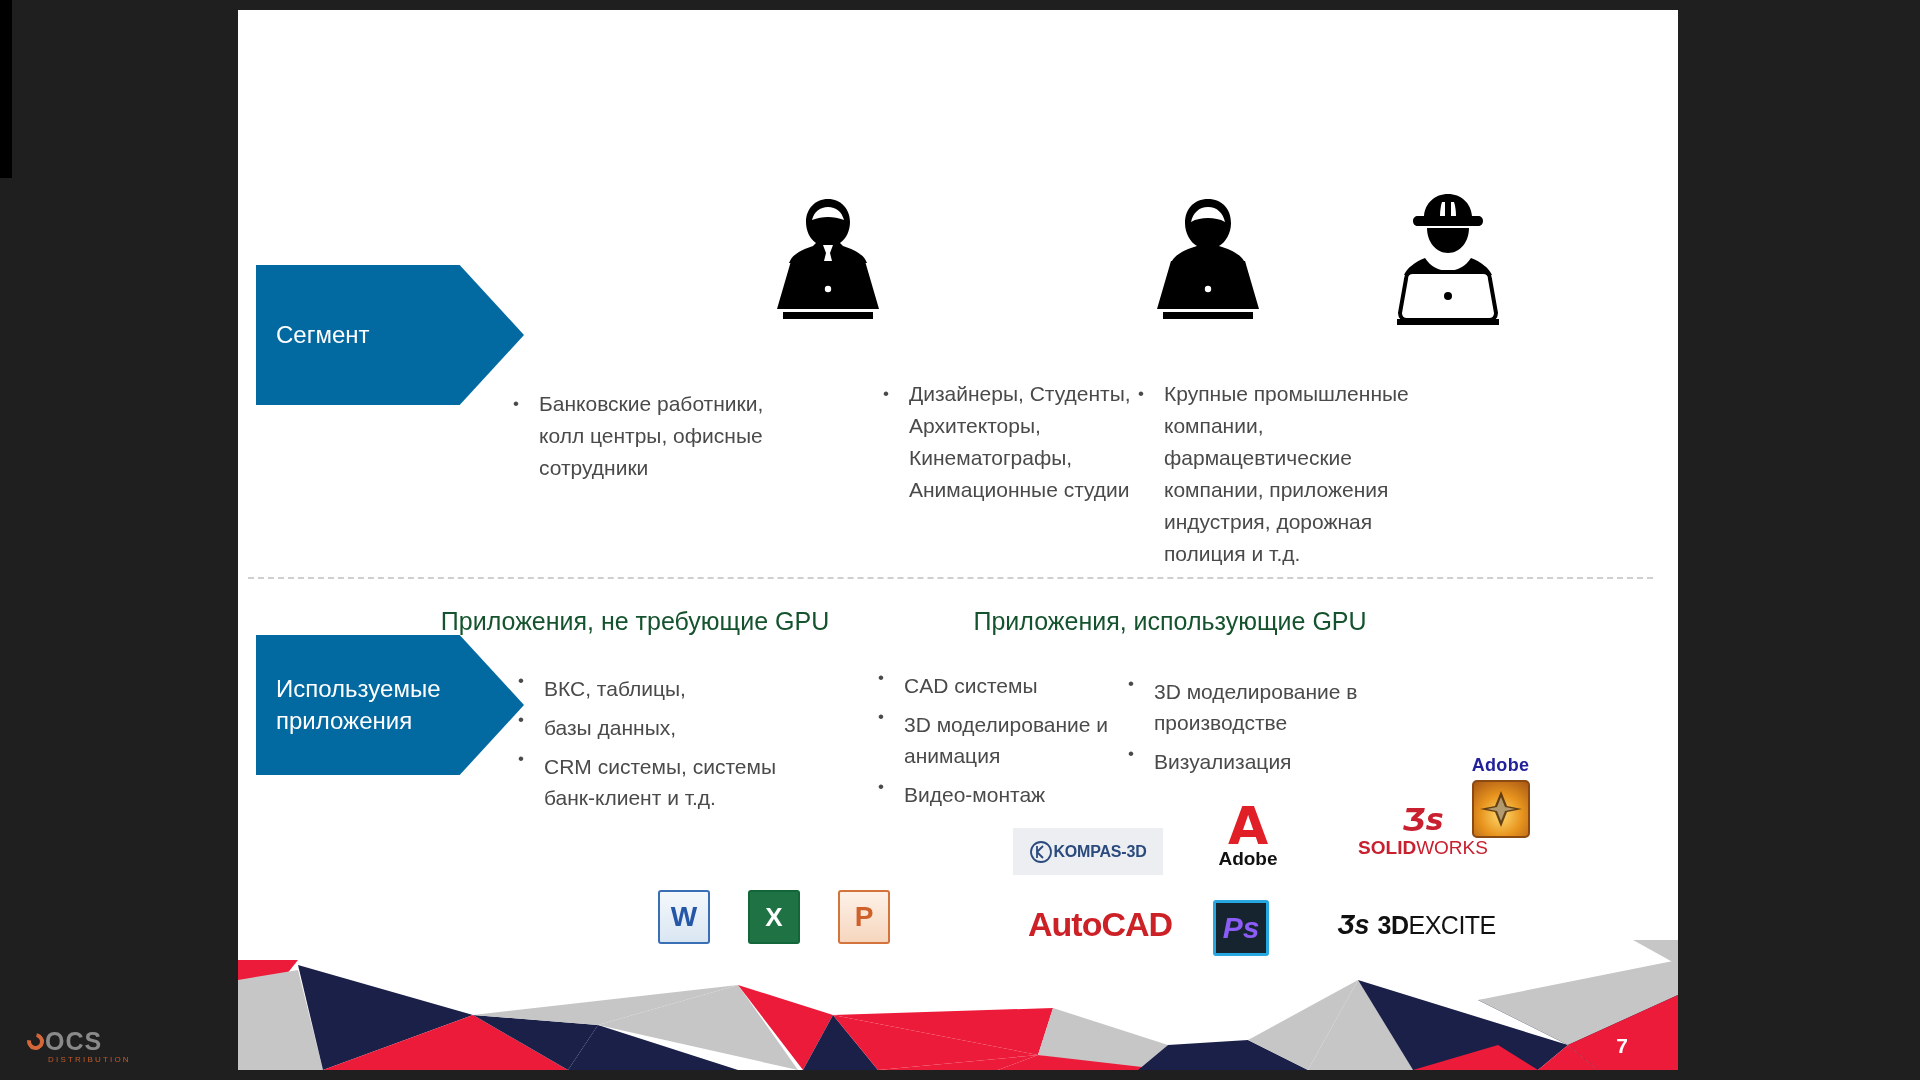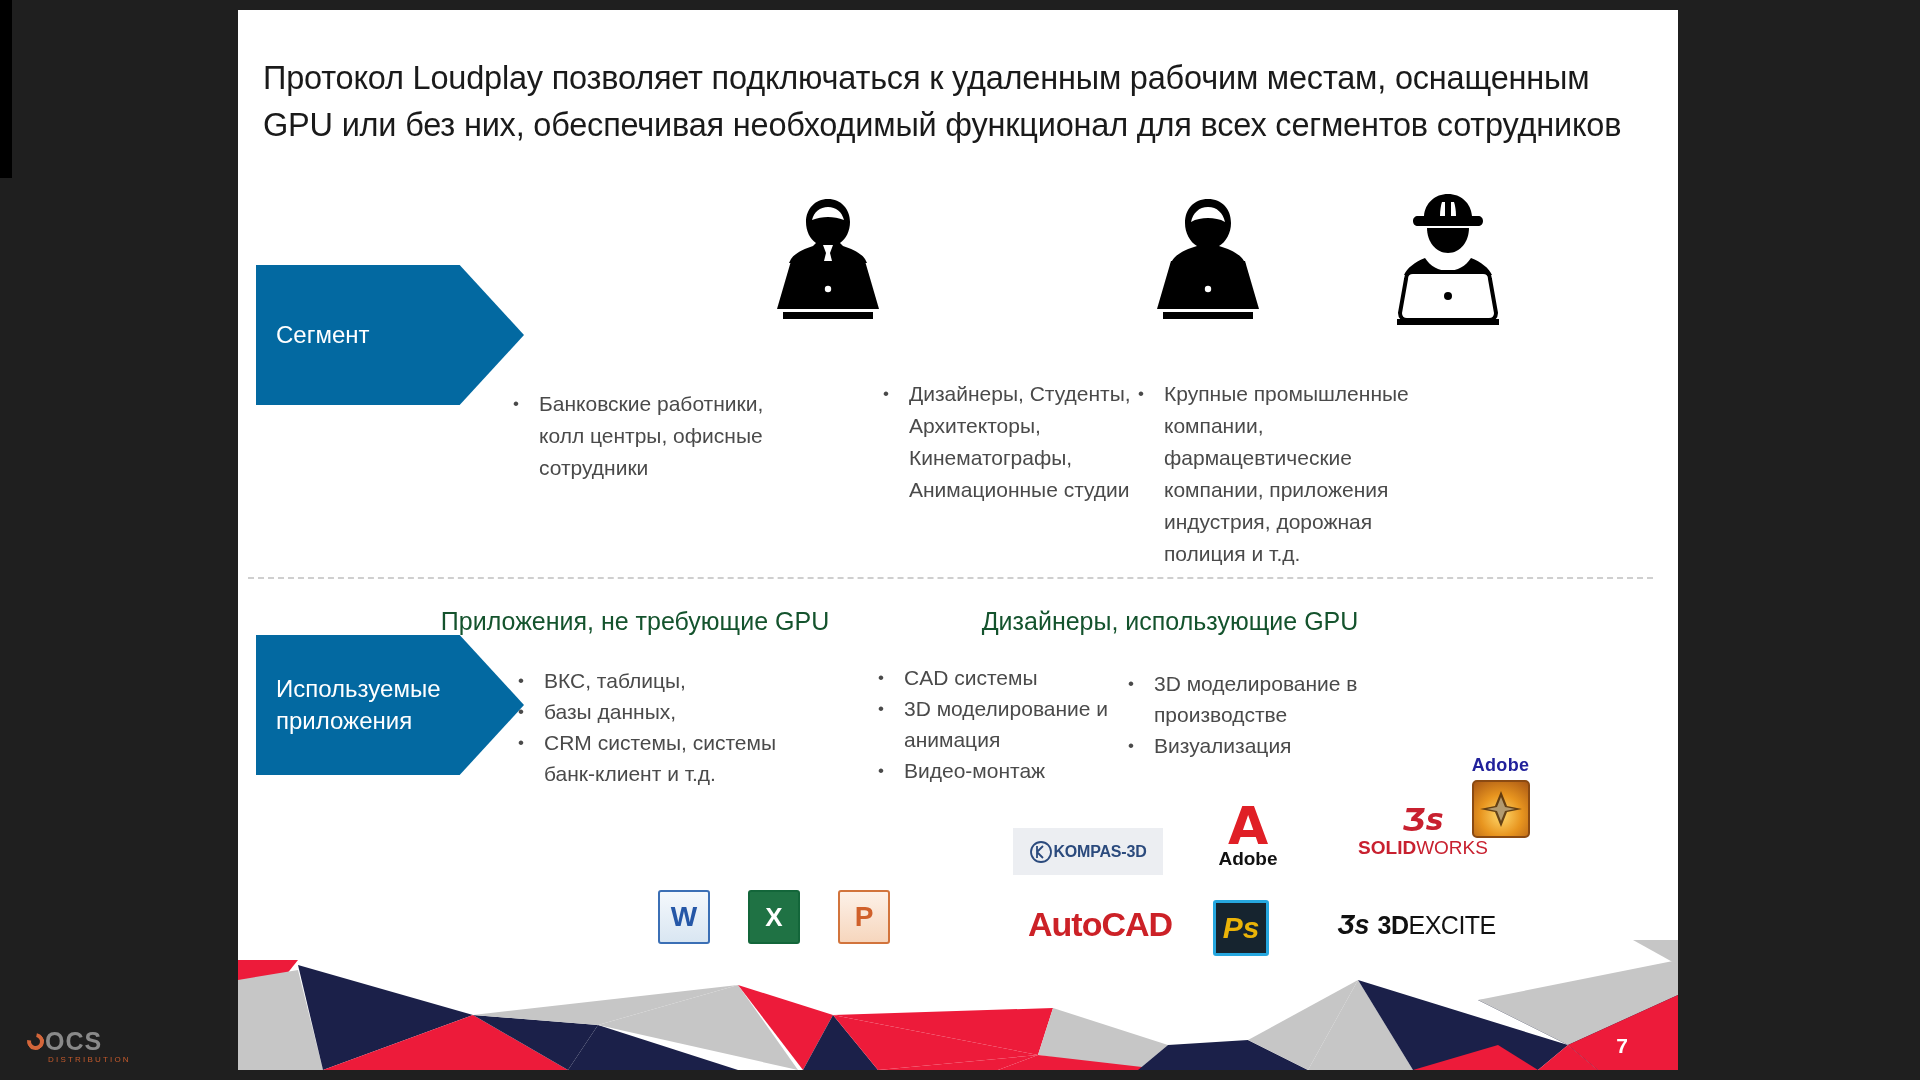--- a/index.html
+++ b/index.html
@@ -58,21 +58,21 @@
   .subhead{
     position:absolute; font-size:25px; color:#14532d; font-weight:400; line-height:34px;
   }
   .subhead-1{ left:102px; top:594px; width:590px; text-align:center; }
   .subhead-2{ left:642px; top:594px; width:580px; text-align:center; }
 
   
   .acol{ position:absolute; font-size:21px; line-height:31px; color:#4a4a4a; }
   .acol .bullet-row{ display:flex; }
   .acol .dot{ width:26px; flex:none; font-size:17px; line-height:31px; }
-  .acol .txt{ flex:1; }
+  .acol .txt{ flex:1;margin-top:8px; }
   .acol1{ left:280px; top:655px; width:300px; }
   .acol2{ left:640px; top:652px; width:240px; }
   .acol3{ left:890px; top:658px; width:290px; }
 
   
   .logo{ position:absolute; }
 
   .kompas{
     left:775px; top:818px; width:150px; height:47px;
     background:#eceef2; display:flex; align-items:center; justify-content:center; 
@@ -97,21 +97,21 @@
     display:flex; align-items:center; justify-content:center;
   }
 
   .autocad{ left:790px; top:895px; font-size:34px; font-weight:bold; color:#cc2127; letter-spacing:-1px; }
 
   .photoshop{
     left:975px; top:890px; width:56px; height:56px;
     background:#16242f; border:3px solid #26a7df; border-radius:3px;
     display:flex; align-items:center; justify-content:center;
   }
-  .photoshop .ps{ color:#eab308; font-size:30px; font-weight:bold; font-style:italic; }
+  .photoshop .ps{ color:#8b5cf6; font-size:30px; font-weight:bold; font-style:italic; }
 
   .excite{ left:1100px; top:900px; display:flex; align-items:center; gap:8px; }
   .excite .ds-b{ font-size:27px; color:#111; font-weight:bold; font-style:italic; }
   .excite .ex-name{ font-size:25px; color:#111; letter-spacing:-.5px;text-align:right; }
   .ex-b{ font-weight:bold; } .ex-l{ font-weight:400; }
 
   
   .office{ position:absolute; top:880px; width:52px; height:54px; border-radius:3px;
            display:flex; align-items:center; justify-content:center; font-weight:bold; }
   .off-w{ left:420px; background:linear-gradient(#f4f8fc,#d9e6f2); border:2px solid #3b6fb5; color:#2557a7; font-size:28px; }
@@ -137,21 +137,20 @@
   }
   .ocs .row2{ font-size:8px; color:#c35a2c; letter-spacing:2.2px; font-weight:normal; margin-top:1px; margin-left:20px; }
 </style>
 </head>
 <body>
 
 <div class="tl-strip"></div>
 
 <div class="slide">
 
-  <div class="title">Протокол Loudplay позволяет подключаться к удаленным рабочим местам, оснащенным GPU или без них, обеспечивая необходимый функционал для всех сегментов сотрудников</div>
 
   <div class="chev chev-segment">
     <span>Сегмент</span>
   </div>
 
   <div class="person" style="left:525px;top:185px;">
     <svg width="130" height="140" viewBox="0 0 130 140">
       <path fill="#000" d="M65 4c-13 0-22 10-22 23 0 9 4 17 10 21 -1 1-2 2-3 3 -9 3-18 7-22 13l-2 4h78l-2-4c-4-6-13-10-22-13 -1-1-2-2-3-3 6-4 10-12 10-21 0-13-9-23-22-23zM65 12c8 0 14 5 16 13 -5-2-11-3-16-3 -5 0-11 1-16 3 2-8 8-13 16-13z"></path>
       <path fill="#fff" d="M60 50h10l-3 8 4 16h-12l4-16z"></path>
       <path fill="#000" d="M28 66h74l14 48h-102z"></path>
@@ -198,21 +197,21 @@
   <div class="tcol tcol3">
     <div class="bullet-row">
       <span class="dot">•</span>
       <span class="txt">Крупные промышленные компании, фармацевтические компании, приложения индустрия, дорожная полиция и т.д.</span>
     </div>
   </div>
 
   <div class="divider"></div>
 
   <div class="subhead subhead-1">Приложения, не требующие GPU</div>
-  <div class="subhead subhead-2">Дизайнеры, использующие GPU</div>
+  <div class="subhead subhead-2">Приложения, использующие GPU</div>
 
   <div class="chev chev-apps">
     <span>Используемые приложения</span>
   </div>
 
   <div class="acol acol1">
     <div class="bullet-row">
         <span class="dot">•</span>
         <span class="txt">ВКС, таблицы,</span>
       </div>

